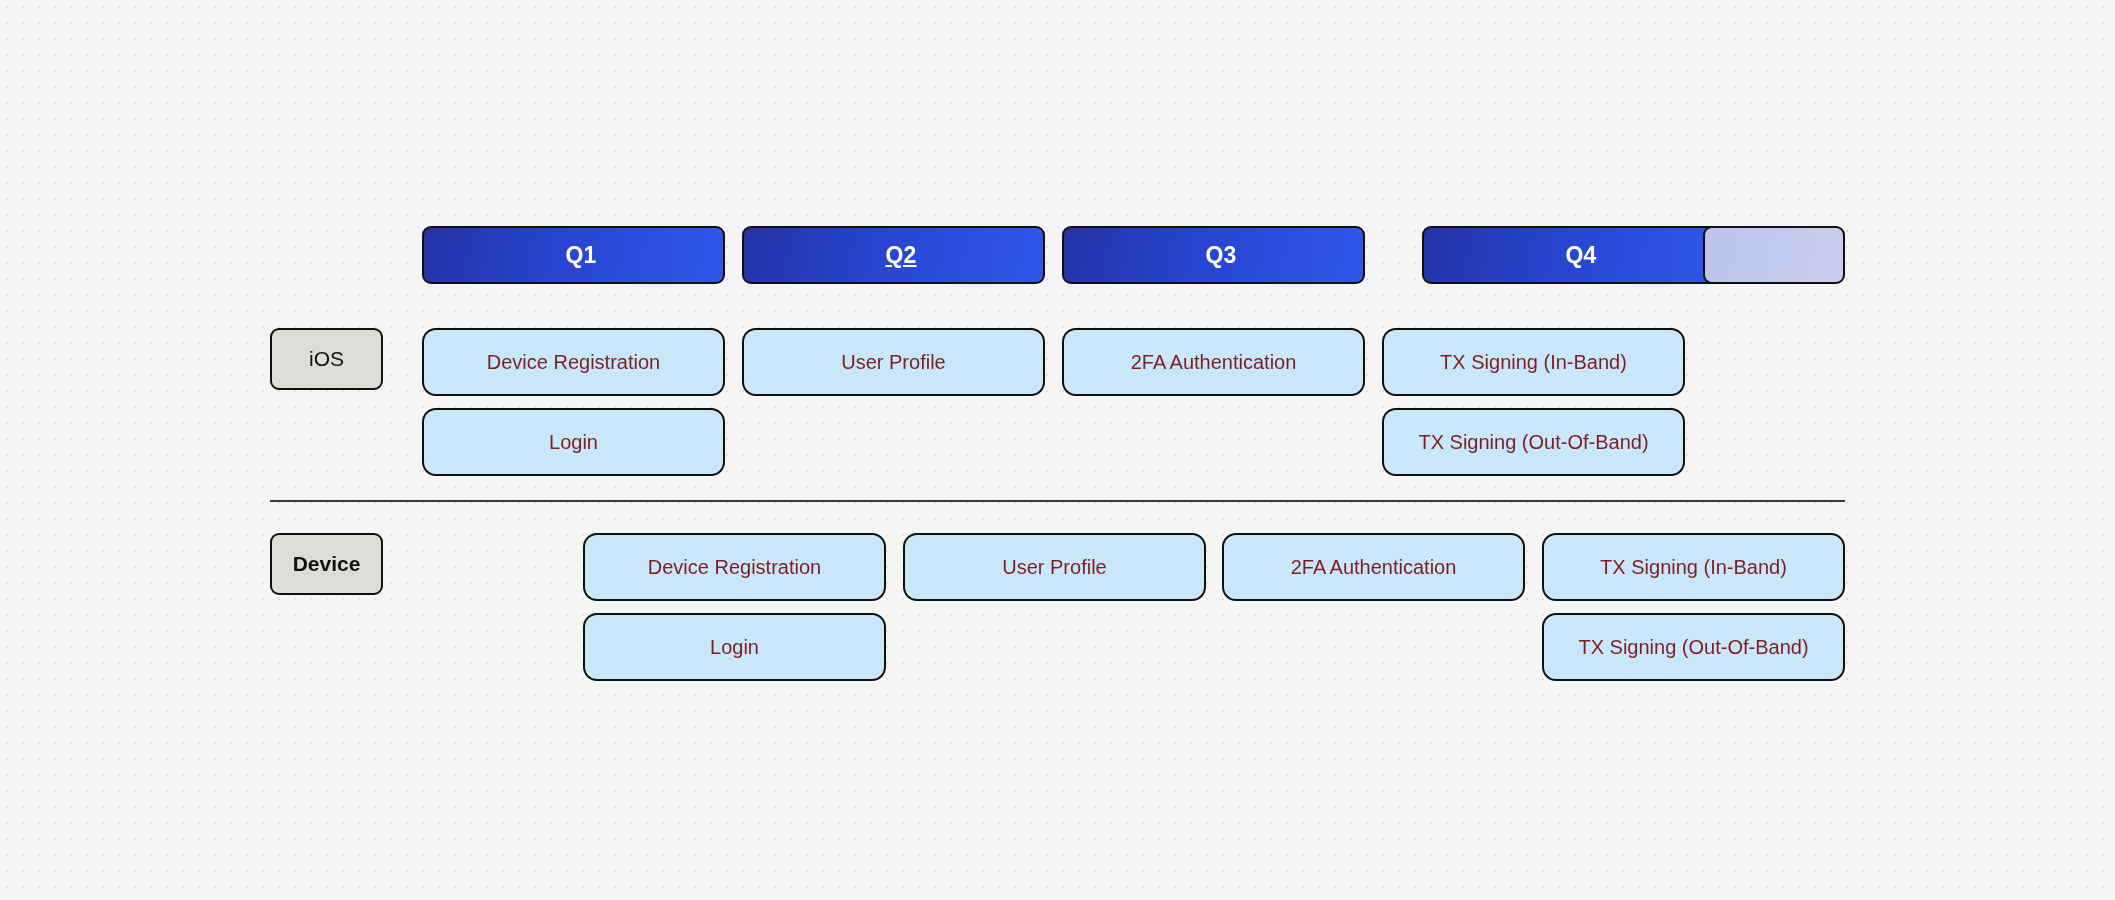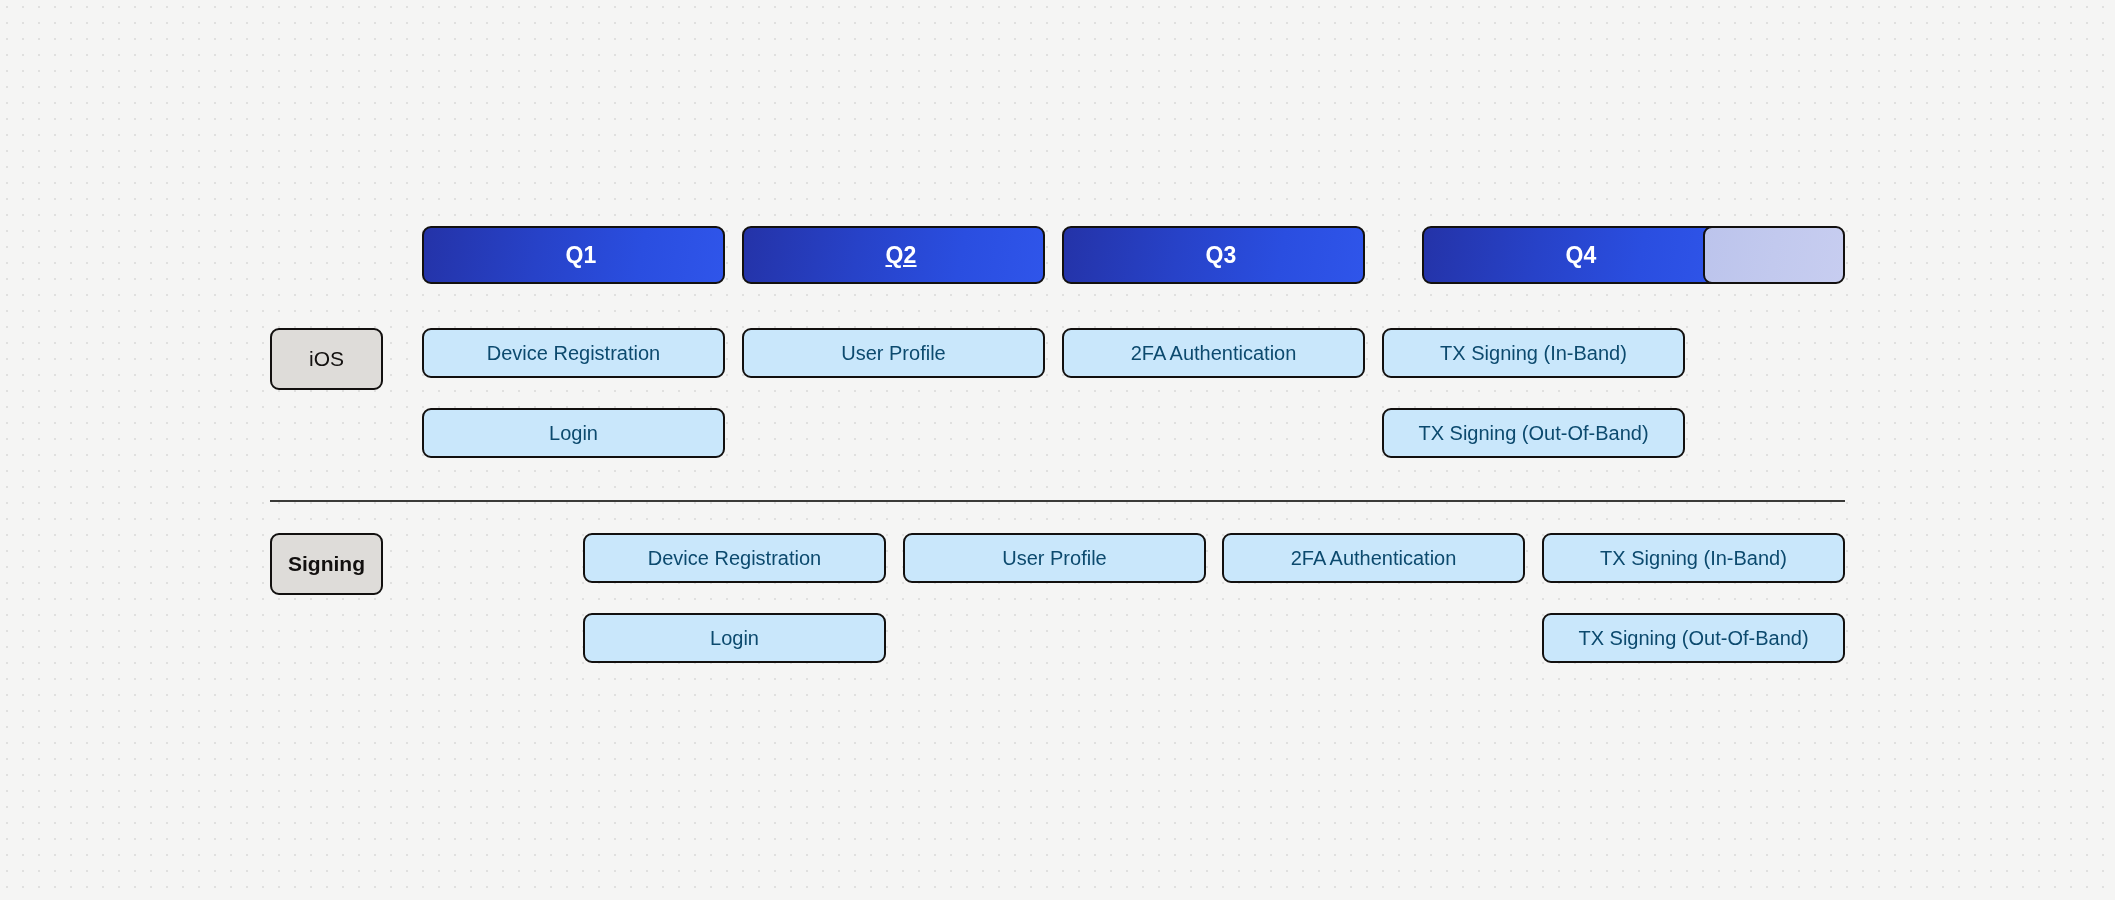--- a/index.html
+++ b/index.html
@@ -62,25 +62,26 @@
     font-size: 21px;
     font-weight: 700;
   }
   .lane-label.light {
     font-weight: 500;
     align-items: center;
   }
 
   
   .task {
-    height: 50px;
+    height: 68px;
     background-color: #c9e7fb;
-    color: #0c4a6e;
+    color: #7f1d1d;
     font-size: 20px;
     font-weight: 400;
+    border-radius: 14px;
   }
 
   
   .divider {
     position: absolute;
     height: 0;
     border-top: 2px solid #3a3a38;
   }
 </style>
 </head>
@@ -128,21 +129,21 @@
   <div class="node task" style="left:422px; top:408px; width:303px;">
     <span>Login</span>
   </div>
   <div class="node task" style="left:1382px; top:408px; width:303px;">
     <span>TX Signing (Out-Of-Band)</span>
   </div>
 
   <div class="divider" style="left:270px; top:500px; width:1575px;"></div>
 
   <div class="node lane-label" style="left:270px; top:533px; width:113px;">
-    <span>Signing</span>
+    <span>Device</span>
   </div>
 
   <div class="node task" style="left:583px; top:533px; width:303px;">
     <span>Device Registration</span>
   </div>
   <div class="node task" style="left:903px; top:533px; width:303px;">
     <span>User Profile</span>
   </div>
   <div class="node task" style="left:1222px; top:533px; width:303px;">
     <span>2FA Authentication</span>

